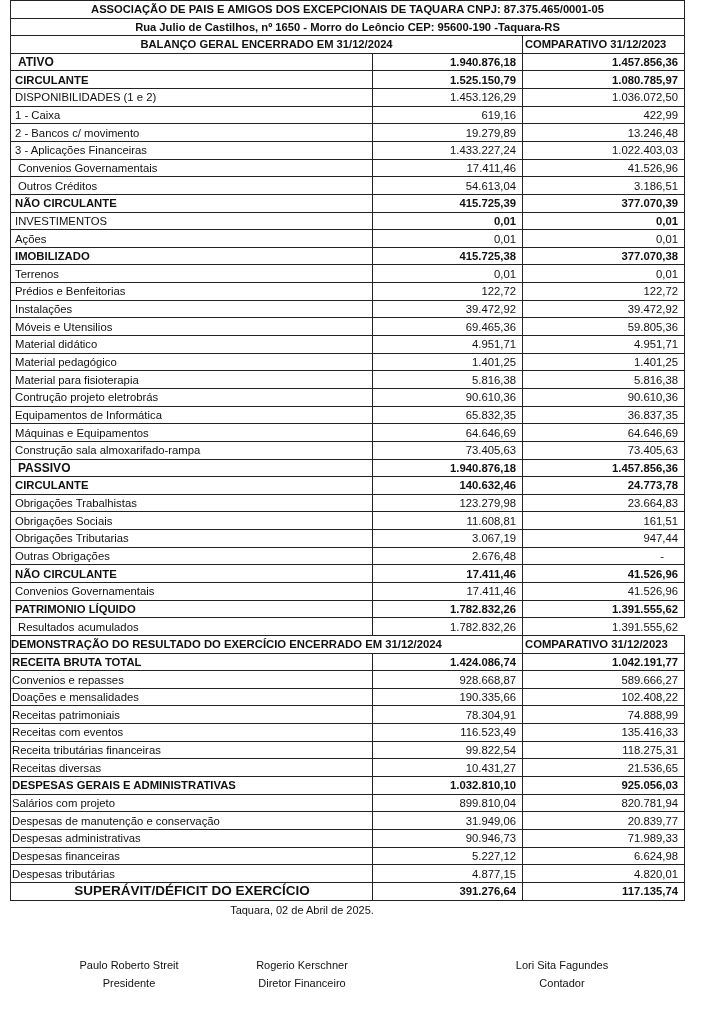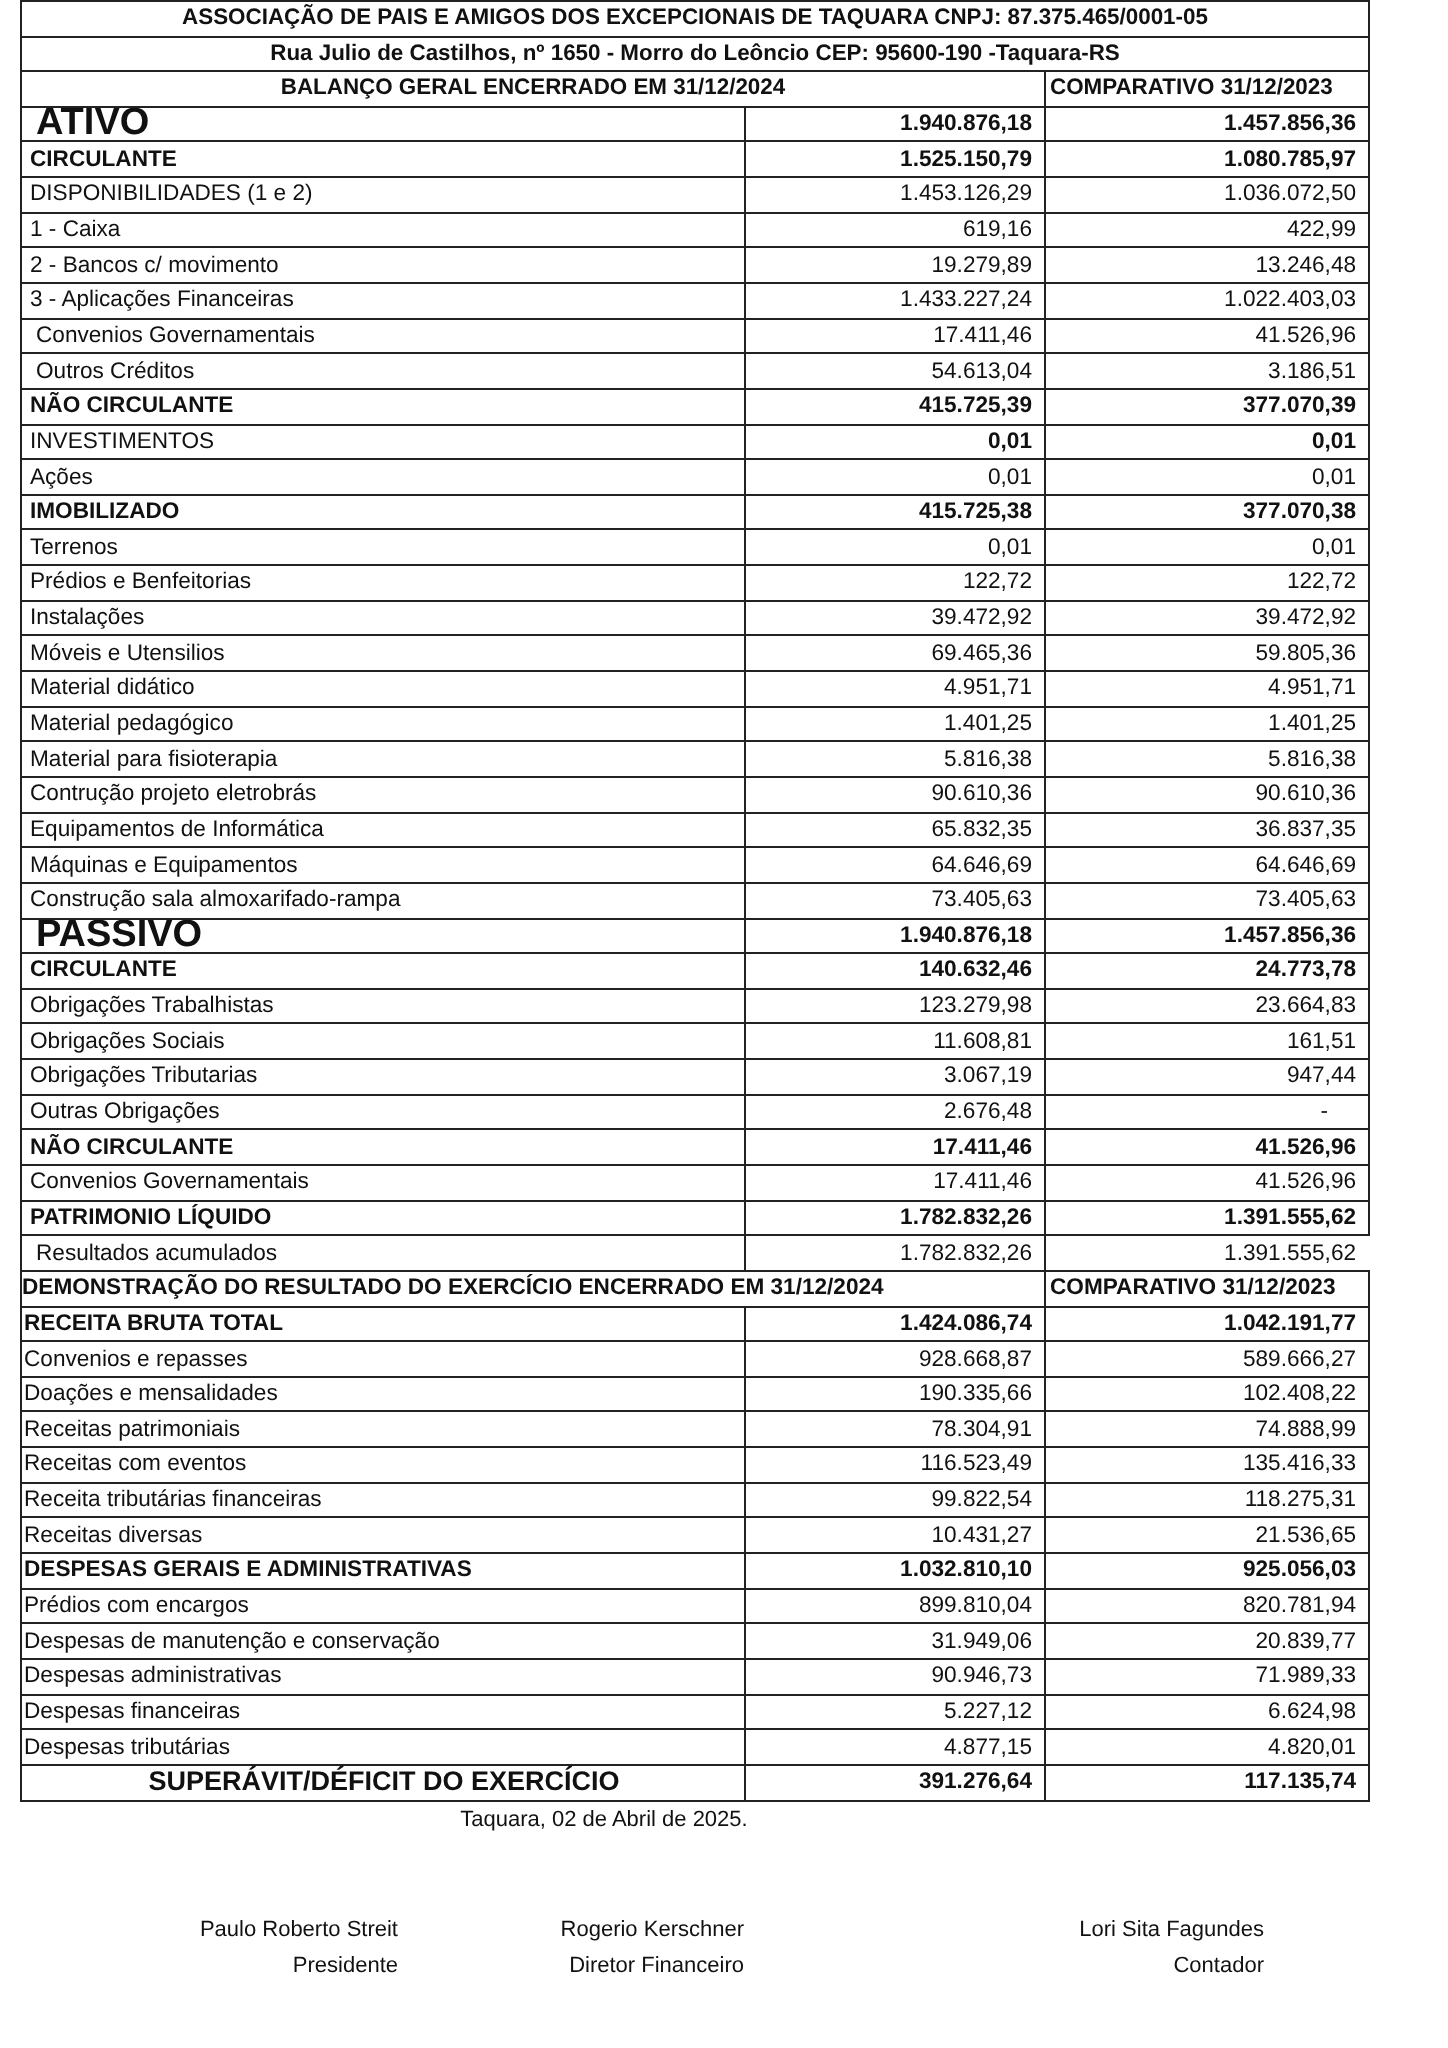--- a/index.html
+++ b/index.html
@@ -9,30 +9,30 @@
   table { border-collapse: collapse; width: 674px; table-layout: fixed; }
   td { border: 1px solid #222222; height: 16.65px; padding: 0; font-size: 11.3px;
        line-height: 16px; white-space: nowrap; overflow: hidden; }
   col.c1 { width: 362px; } col.c2 { width: 150px; } col.c3 { width: 162px; }
   .hdr td { height: 16.6px; font-weight: bold; text-align: center; font-size: 11.2px; }
   .lbl { padding-left: 4px; }
   .lbl.ind { padding-left: 7px; }
   .lbl.dre { padding-left: 1px; }
   .num { text-align: right; padding-right: 6px; }
   .bold td { font-weight: bold; }
-  .big td.lbl { font-size: 19px; padding-left: 7px; }
+  .big td.lbl { font-size: 12px; padding-left: 7px; }
   .grand td { font-weight: bold; }
   .grand td.lbl { font-size: 13.5px; text-align: center; }
   .sub-hdr td { font-weight: bold; }
   .sub-hdr td.c1h { }
   .sub-hdr td.c3h { text-align: left; padding-left: 2px; }
   tr.noright td.num3 { border-right-color: transparent; }
   .footer-date { position: absolute; top: 904px; left: 0; width: 584px; text-align: center;
                  font-size: 11px; }
-  .sig { position: absolute; top: 957px; text-align: right; font-size: 11px; line-height: 17.5px; }
+  .sig { position: absolute; top: 957px; text-align: center; font-size: 11px; line-height: 17.5px; }
   .sig1 { left: 49px; width: 140px; }
   .sig2 { left: 222px; width: 140px; }
   .sig3 { left: 482px; width: 140px; }
 </style>
 </head>
 <body>
 
 <div id="sheet">
   <table>
     <colgroup>
@@ -254,21 +254,21 @@
           <td class="lbl dre">Receitas diversas</td>
           <td class="num">10.431,27</td>
           <td class="num num3">21.536,65</td>
         </tr>
         <tr class="bold">
           <td class="lbl dre">DESPESAS GERAIS E ADMINISTRATIVAS</td>
           <td class="num">1.032.810,10</td>
           <td class="num num3">925.056,03</td>
         </tr>
         <tr>
-          <td class="lbl dre">Prédios com encargos</td>
+          <td class="lbl dre">Salários com projeto</td>
           <td class="num">899.810,04</td>
           <td class="num num3">820.781,94</td>
         </tr>
         <tr>
           <td class="lbl dre">Despesas de manutenção e conservação</td>
           <td class="num">31.949,06</td>
           <td class="num num3">20.839,77</td>
         </tr>
         <tr>
           <td class="lbl dre">Despesas administrativas</td>

